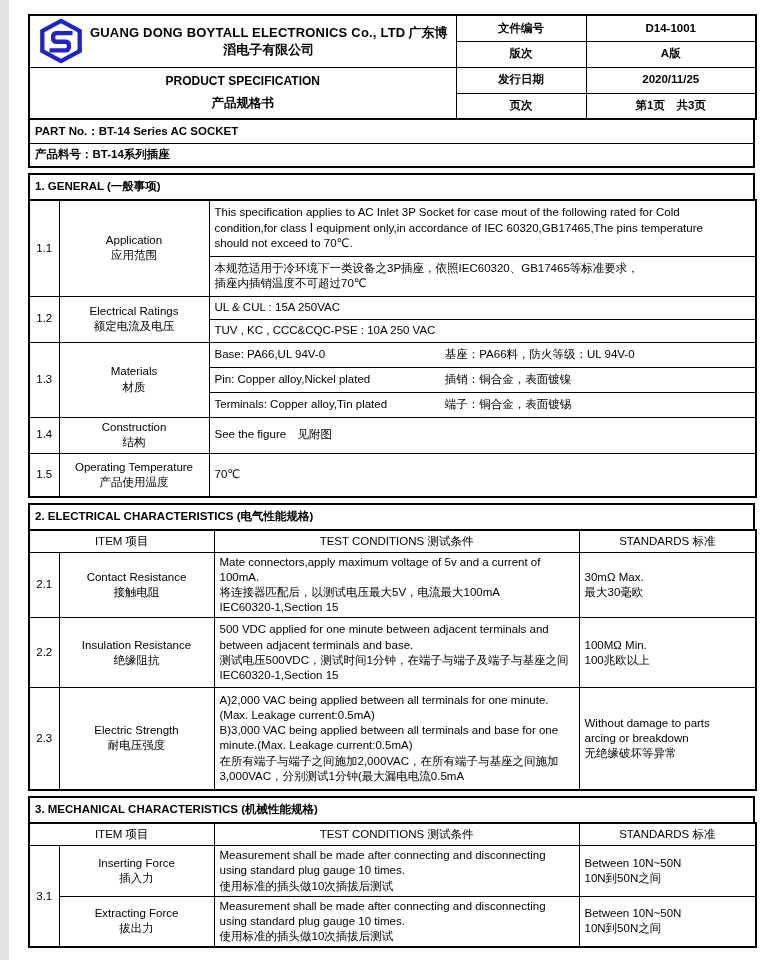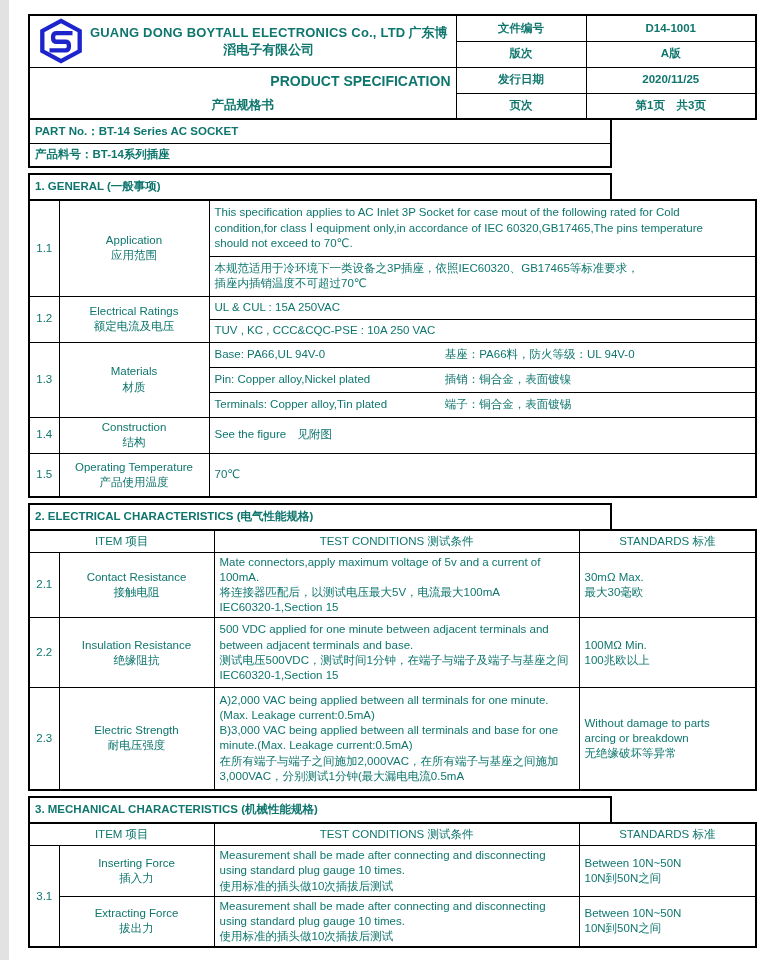--- a/index.html
+++ b/index.html
@@ -2,46 +2,46 @@
 <html><head>
 <meta charset="utf-8">
 <style>
   * { box-sizing: border-box; margin: 0; padding: 0; }
   html,body { background:#ffffff; }
   .page {
     position: relative;
     width: 770px; height: 960px;
     background: #ffffff;
     font-family: "Liberation Sans", "DejaVu Sans", sans-serif;
-    color: #0f766e;
+    color: #000000;
     overflow: hidden;
   }
   .page-edge {
     position: absolute; left: 0; top: 0; width: 9px; height: 100%;
     background: #e2e2e2;
   }
   .doc { position: absolute; left: 28px; top: 14px; width: 727px; }
 
   table.t {
     border-collapse: collapse; table-layout: fixed;
-    width: 584px; border: 2px solid #000;
+    width: 727px; border: 2px solid #000;
   }
   table.t td { border: 1px solid #000; padding: 2px 5px; font-size: 11.5px; line-height: 1.32; vertical-align: middle; }
   .attach { margin-top: -2px; }
   .gap    { margin-top: 5px; }
 
   
   .company-cell { padding: 2px 4px; }
   .company-wrap { display: flex; align-items: center; }
   .logo-box { flex: 0 0 52px; display:flex; justify-content:center; }
   .company-text { flex: 1; text-align: center; }
   .company-en { font-size: 13px; font-weight: bold; letter-spacing: .2px; }
   .company-zh { font-size: 13px; font-weight: bold; margin-top: 2px; }
   .doc-title  { text-align: center; }
-  .doc-title-en { font-size: 14px; font-weight: bold; text-align: right; }
+  .doc-title-en { font-size: 12px; font-weight: bold; }
   .doc-title-zh { font-size: 12.5px; font-weight: bold; margin-top: 6px; }
   td.meta-label { text-align: center; font-weight: bold; font-size: 12.5px; }
   td.meta-value { text-align: center; font-weight: bold; font-size: 12.5px; }
 
   td.part-row { font-weight: bold; font-size: 12.5px; padding-left: 4px; }
 
   td.section-title { font-weight: bold; font-size: 12px; padding-left: 4px; margin-left: 28px; }
 
   td.no-cell   { text-align: center; font-size: 11.5px; margin-left: 8px; }
   td.name-cell { text-align: center; font-size: 11.5px; }

